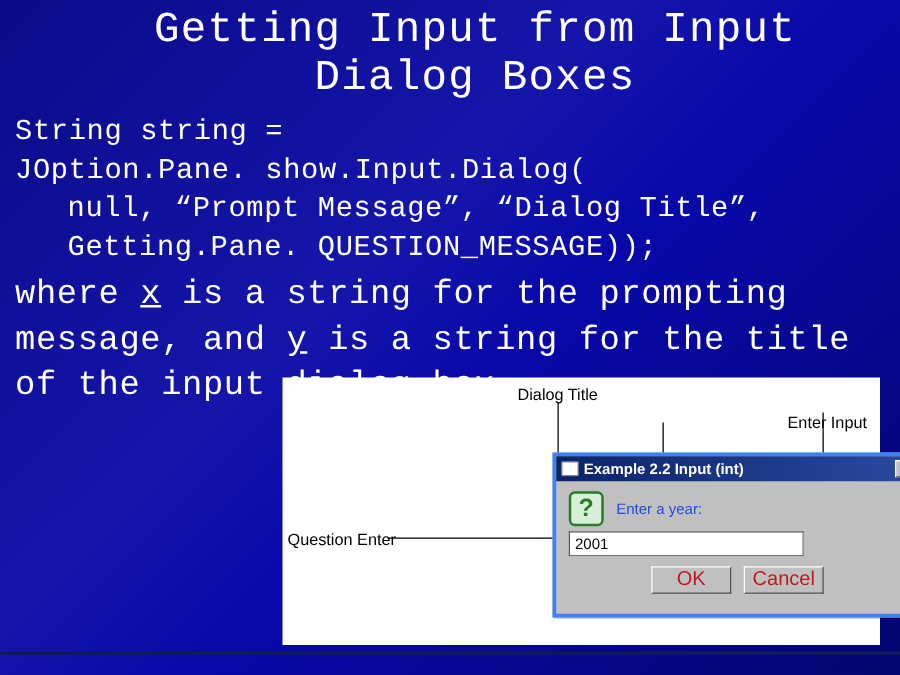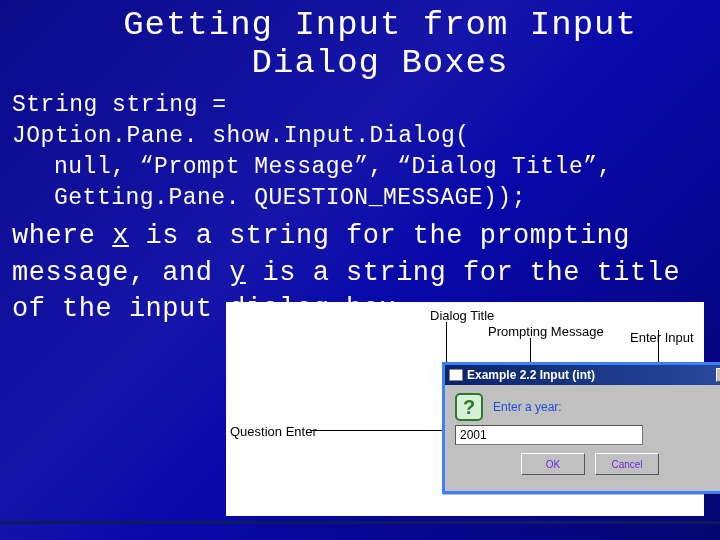--- a/index.html
+++ b/index.html
@@ -122,21 +122,21 @@
   }
   .dlg-buttons {
     display: flex; justify-content: center; gap: 10px;
     padding: 8px 0 10px 0;
   }
   .dlg-btn {
     width: 64px; height: 22px;
     background:#c0c0c0;
     border: 1px solid #fff;
     border-right-color:#555; border-bottom-color:#555;
-    font-size: 10px; color:#6d28d9;
+    font-size: 16px; color:#b91c1c;
     display:flex; align-items:center; justify-content:center;
     cursor: pointer;
   }
   .bottom-stripe {
     position: absolute;
     left: 0; right: 0;
     height: 3px;
     background: #0e1a5b;
     bottom: 16px;
   }
@@ -151,22 +151,21 @@
   <span>JOption.Pane. show.Input.Dialog(</span><br>
   <span class="code-indent">null, “Prompt Message”,  “Dialog Title”,</span>
   <span class="code-indent">Getting.Pane. QUESTION_MESSAGE));</span>
 </div>
 
 <div class="desc">
   <span>where </span><span class="underline">x</span><span> is a string for the prompting message, and </span><span class="underline">y</span><span> is a string for the title of the input dialog box.</span>
 </div>
 
 <div class="figure">
-  <div class="fig-label" style="left:204px; top:6px;">Dialog Title</div>
-  <div class="fig-label" style="left:262px; top:22px;">Prompting Message</div>
+  <div class="fig-label" style="left:188px; top:6px;">Dialog Title</div>
   <div class="fig-label" style="left:404px; top:28px;">Enter Input</div>
   <div class="fig-label" style="left:4px; top:122px;">Question Enter</div>
 
   <div class="fig-line" style="left:220px; top:20px; width:1px; height:44px;"></div>
   <div class="fig-line" style="left:304px; top:36px; width:1px; height:60px;"></div>
   <div class="fig-line" style="left:432px; top:28px; width:1px; height:40px;"></div>
   <div class="fig-line" style="left:432px; top:68px; width:24px; height:1px; transform:rotate(135deg); transform-origin:left;"></div>
   <div class="fig-line" style="left:84px; top:128px; width:150px; height:1px;"></div>
   <div class="fig-line" style="left:232px; top:112px; width:1px; height:16px;"></div>
 

